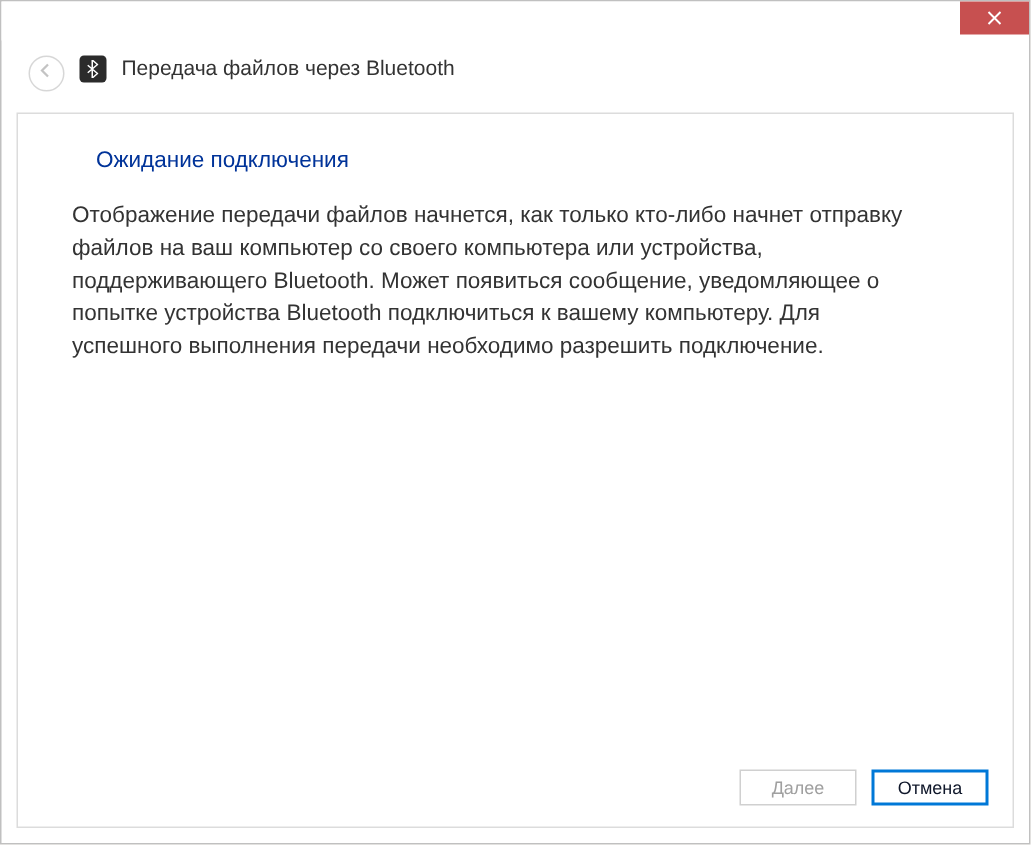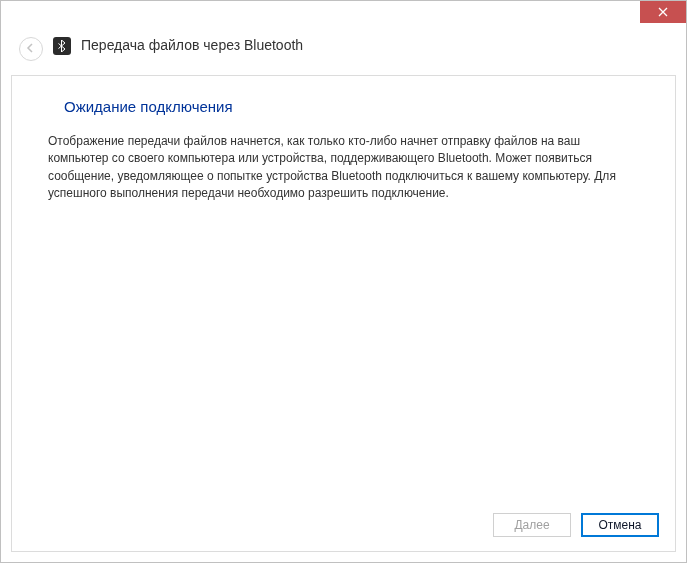--- a/index.html
+++ b/index.html
@@ -85,21 +85,21 @@
     }
     .subtitle {
       color: #003399;
       font-size: 15px;
       font-weight: 400;
       margin-bottom: 18px;
       margin-left: 16px;
     }
     .body-text {
       color: #333333;
-      font-size: 12px;
+      font-size: 15px;
       line-height: 1.45;
       max-width: 570px;
     }
     .button-bar {
       position: absolute;
       right: 16px;
       bottom: 14px;
       display: flex;
       gap: 10px;
     }

